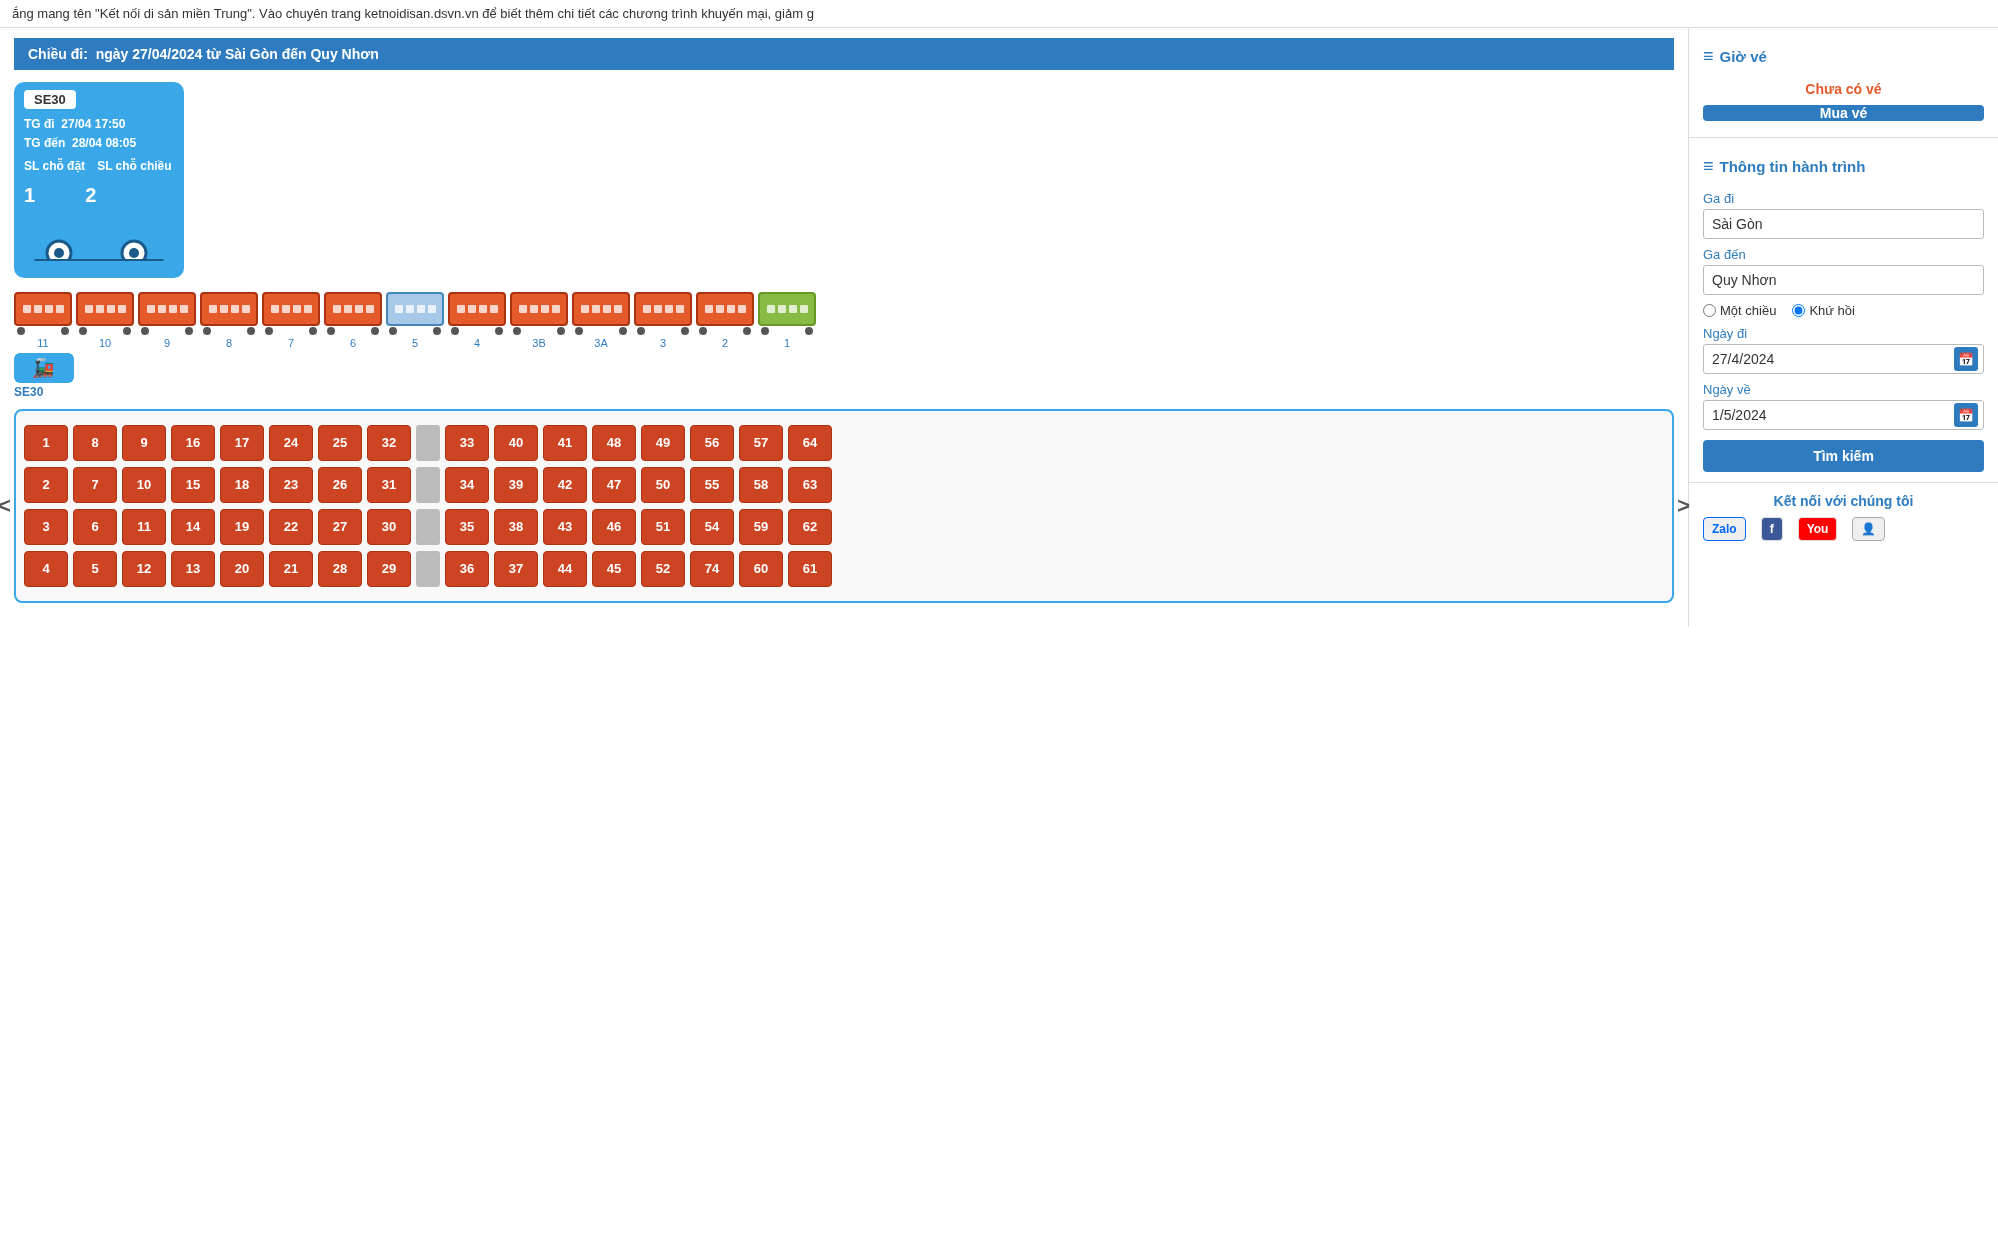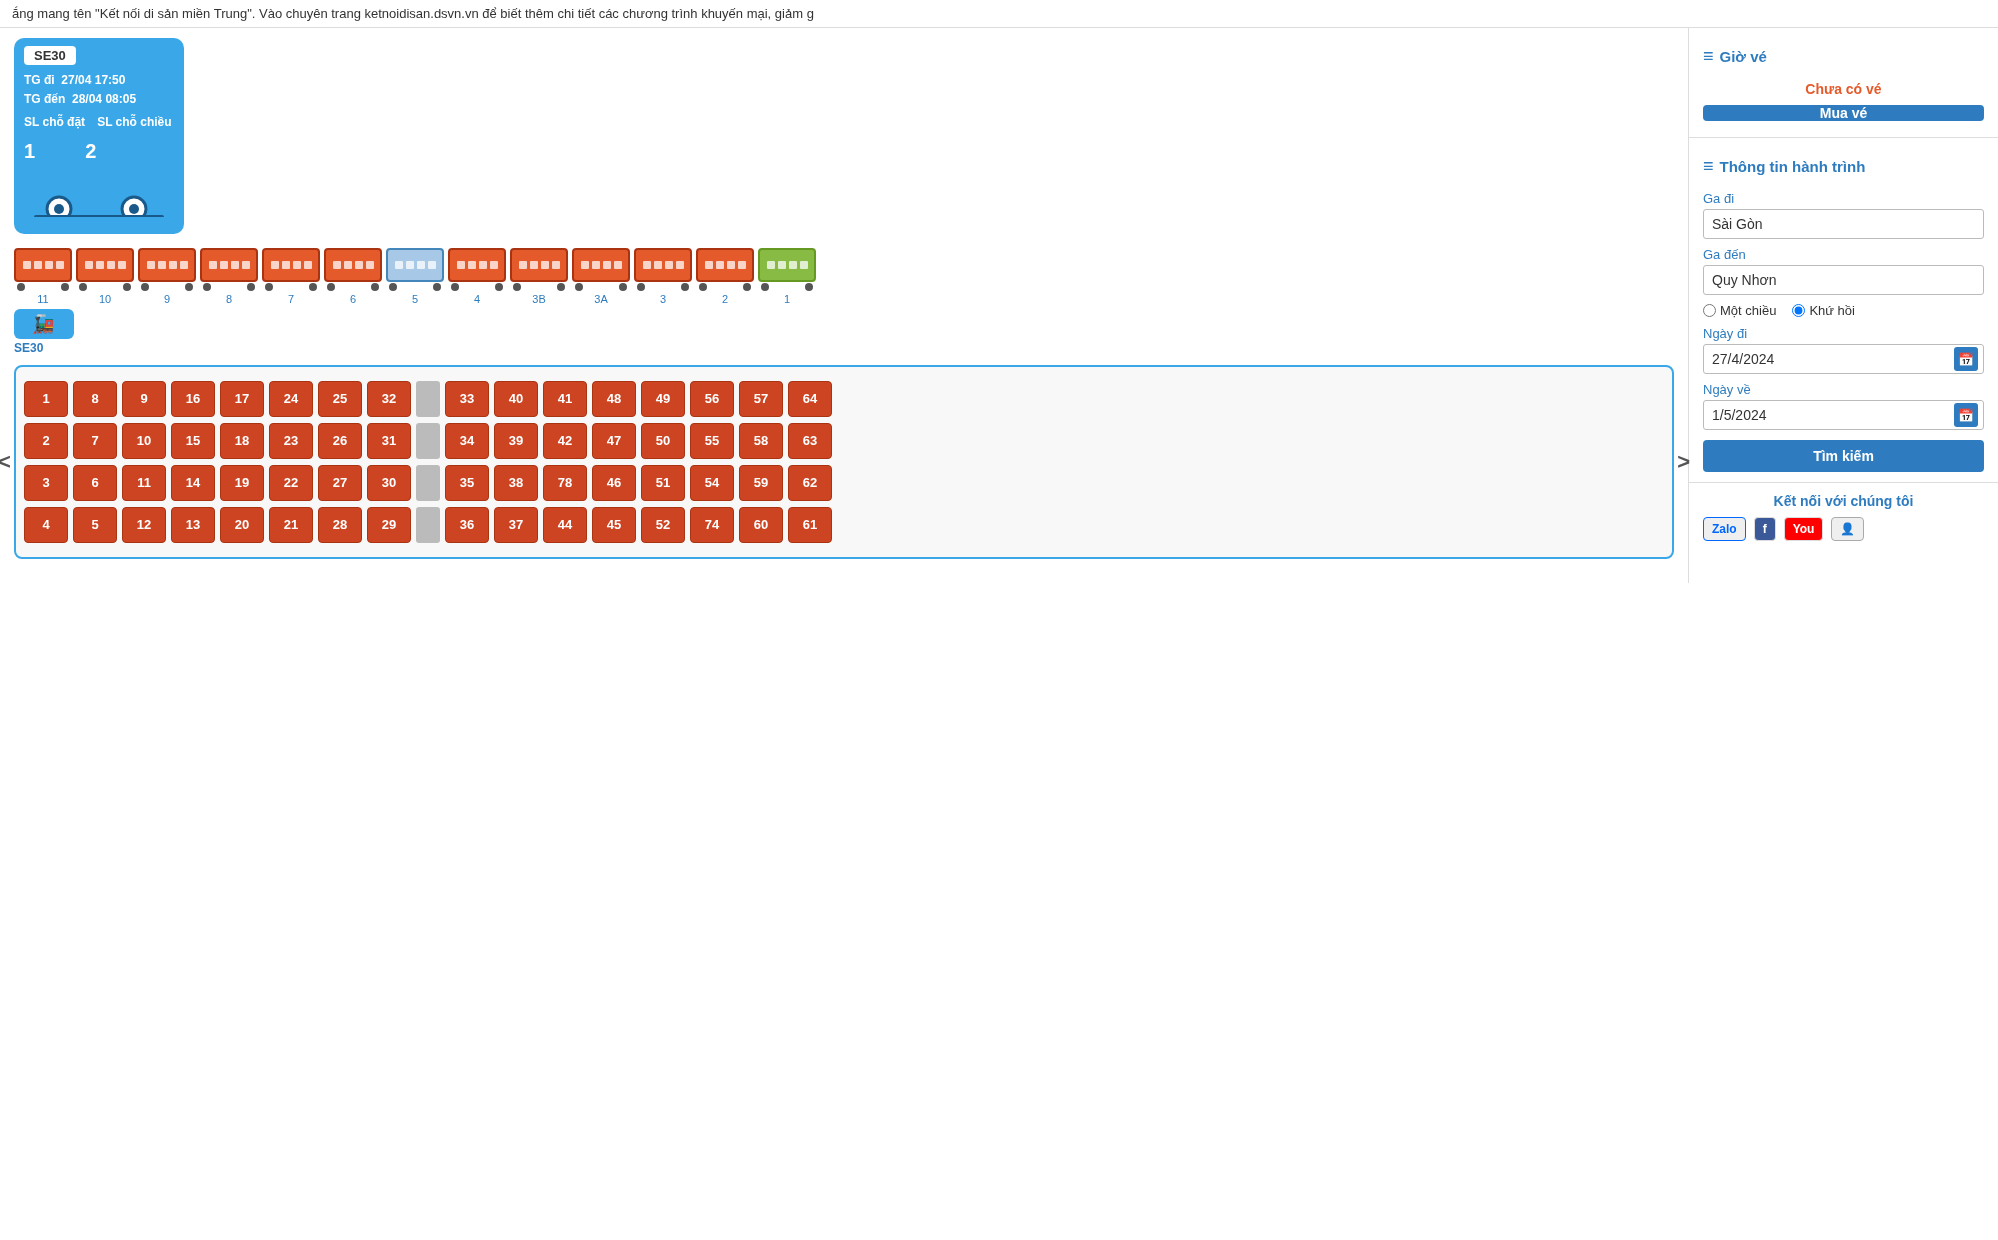--- a/index.html
+++ b/index.html
@@ -324,21 +324,21 @@
     .connect-title {
       color: #2e7cbf;
       font-weight: bold;
       font-size: 14px;
       margin-bottom: 8px;
       text-align: center;
     }
 
     .social-icons-row {
       display: flex;
-      gap: 8px;
+      gap: 15px;
       align-items: flex-start;
     }
 
     .social-btn {
       border: 1px solid #ddd;
       border-radius: 4px;
       padding: 4px 8px;
       font-size: 12px;
       font-weight: bold;
       cursor: pointer;
@@ -356,20 +356,24 @@
 <body>
 
 <div class="top-banner">
   <span>ắng mang tên "Kết nối di sản miền Trung". Vào chuyên trang ketnoidisan.dsvn.vn để biết thêm chi tiết các chương trình khuyến mại, giảm g</span>
 </div>
 
 <div class="main-layout">
 
   <div class="left-panel">
 
+    <div class="direction-header">
+      <span>Chiều đi:</span>&nbsp;
+      <span>ngày 27/04/2024 từ Sài Gòn đến Quy Nhơn</span>
+    </div>
 
     <div class="train-card">
       <div class="train-icon-box">
         <div class="train-number">SE30</div>
         <div class="train-info-lines">
           <div><span>TG đi</span>&nbsp;&nbsp;<span>27/04 17:50</span></div>
           <div><span>TG đến</span>&nbsp;&nbsp;<span>28/04 08:05</span></div>
           <div style="display:flex;gap:12px;margin-top:4px;">
             <span>SL chỗ đặt</span>
             <span>SL chỗ chiều</span>
@@ -644,21 +648,21 @@
             <div class="seat">6</div>
             <div class="seat">11</div>
             <div class="seat">14</div>
             <div class="seat">19</div>
             <div class="seat">22</div>
             <div class="seat">27</div>
             <div class="seat">30</div>
             <div class="seat-divider"></div>
             <div class="seat">35</div>
             <div class="seat">38</div>
-            <div class="seat">78</div>
+            <div class="seat">43</div>
             <div class="seat">46</div>
             <div class="seat">51</div>
             <div class="seat">54</div>
             <div class="seat">59</div>
             <div class="seat">62</div>
           </div>
           <div class="seat-row">
             <div class="seat">4</div>
             <div class="seat">5</div>
             <div class="seat">12</div>

